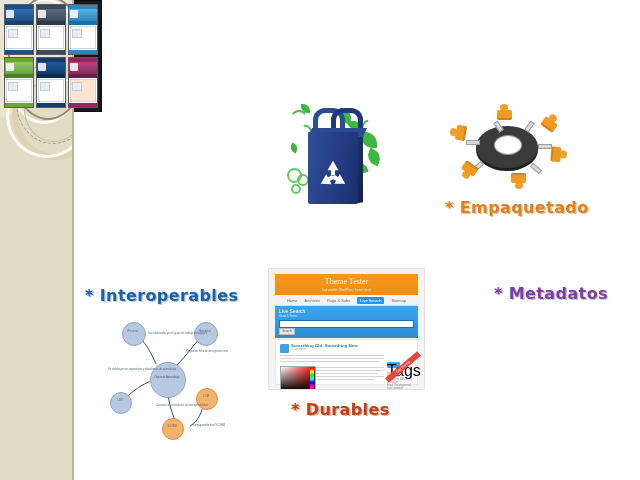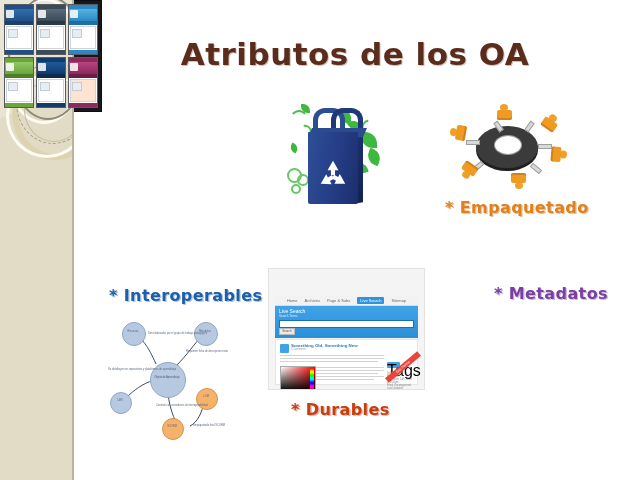--- a/index.html
+++ b/index.html
@@ -110,21 +110,21 @@
     font-size: 16px;
     font-weight: 700;
     letter-spacing: 0.4px;
     white-space: nowrap;
   }
   #label-reutilizables { left: 120px; top: 150px; color: #1d9646;
     text-shadow: 1.2px 1.2px 0 rgba(140,190,150,0.75); }
   #label-accesibles    { left: 445px; top: 198px; color: #e0801f;
     text-shadow: 1.2px 1.2px 0 rgba(225,180,130,0.8); }
   #label-interoperables{ left: 85px;  top: 286px; color: #1f5fa8;
-    text-shadow: 1.2px 1.2px 0 rgba(150,185,220,0.8); margin-left: 24px; }
+    text-shadow: 1.2px 1.2px 0 rgba(150,185,220,0.8); }
   #label-portables     { left: 494px; top: 284px; color: #7b3fa0;
     text-shadow: 1.2px 1.2px 0 rgba(190,165,215,0.8); }
   #label-durables      { left: 291px; top: 400px; color: #c2410c;
     text-shadow: 1.4px 1.4px 0 rgba(235,160,170,0.9); }
 
   
   .pic { position: absolute; background: #ffffff; overflow: hidden; }
 
   
   #pic-bag { left: 285px; top: 98px; width: 100px; height: 118px; }
@@ -405,21 +405,20 @@
     <div id="sidebar-wedge"></div>
     <div id="sidebar-light-block"></div>
     <div class="deco-ring" id="ring-upper-white"></div>
     <div class="deco-ring" id="ring-upper-dark"></div>
     <div class="deco-ring" id="ring-lower-tan"></div>
     <div class="deco-ring" id="ring-lower-dotted"></div>
     <div class="deco-ring" id="ring-lower-white"></div>
     <div class="deco-ring" id="ring-lower-inner"></div>
   </div>
 
-  <div id="slide-title">Atributos de los OA</div>
 
   <div class="pic" id="pic-bag">
     <div class="swirl" style="left:4px;  top:12px; width:16px; height:20px;"></div>
     <div class="swirl" style="left:10px; top:26px; width:12px; height:16px; transform:rotate(40deg);"></div>
     <div class="leaf" style="left:16px; top:6px;  width:9px;  height:9px;"></div>
     <div class="leaf" style="left:5px;  top:46px; width:8px;  height:8px; transform:rotate(30deg);"></div>
     <div class="bubble" style="left:2px;  top:70px; width:11px; height:11px;"></div>
     <div class="bubble" style="left:12px; top:76px; width:8px;  height:8px;"></div>
     <div class="bubble" style="left:6px;  top:86px; width:6px;  height:6px;"></div>
     <div class="leaf" style="left:76px; top:34px; width:16px; height:16px;"></div>
@@ -509,20 +508,24 @@
     <div class="mm-text" style="left:98px; top:83px; width:20px;">LOM</div>
 
     <div class="mm-text" style="left:50px; top:20px; width:52px;">Son elaborados por el grupo de trabajo pedagogico</div>
     <div class="mm-text" style="left:88px; top:38px; width:40px;">Requieren ficha de descripcion estandarizada</div>
     <div class="mm-text" style="left:10px; top:56px; width:46px;">Se distribuyen en repositorios y plataformas de aprendizaje</div>
     <div class="mm-text" style="left:58px; top:92px; width:48px;">Cuentan con estandares de interoperabilidad</div>
     <div class="mm-text" style="left:94px; top:112px; width:34px;">Empaquetado final SCORM</div>
   </div>
 
   <div class="pic" id="pic-site">
+    <div id="site-header">
+      <span id="site-title">Theme Tester</span>
+      <span id="site-tagline">Just another WordPress theme tester</span>
+    </div>
 
     <div id="site-navbar">
       <span class="site-nav-item">Home</span>
       <span class="site-nav-item">Archives</span>
       <span class="site-nav-item">Page &amp; Subs</span>
       <span class="site-nav-item active">Live Search</span>
       <span class="site-nav-item">Sitemap</span>
     </div>
 
     <div id="site-searchpanel">

